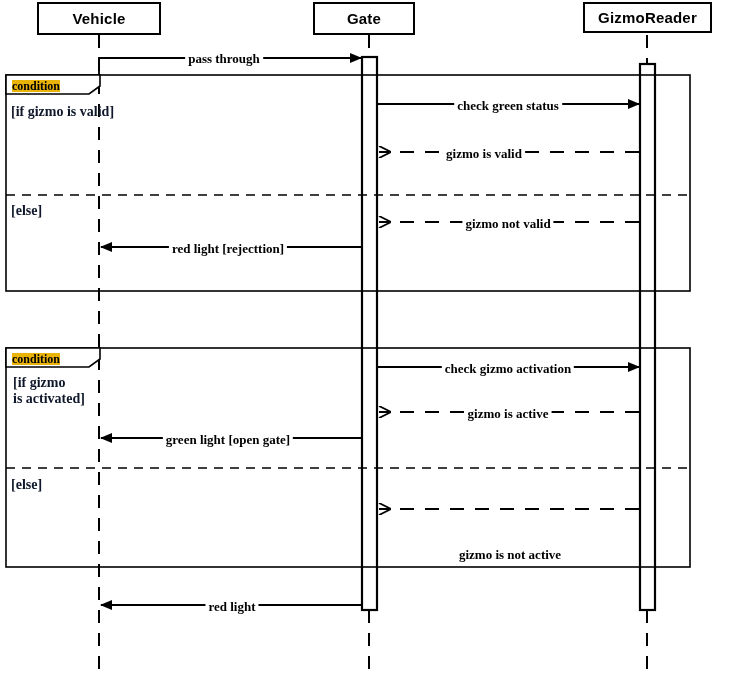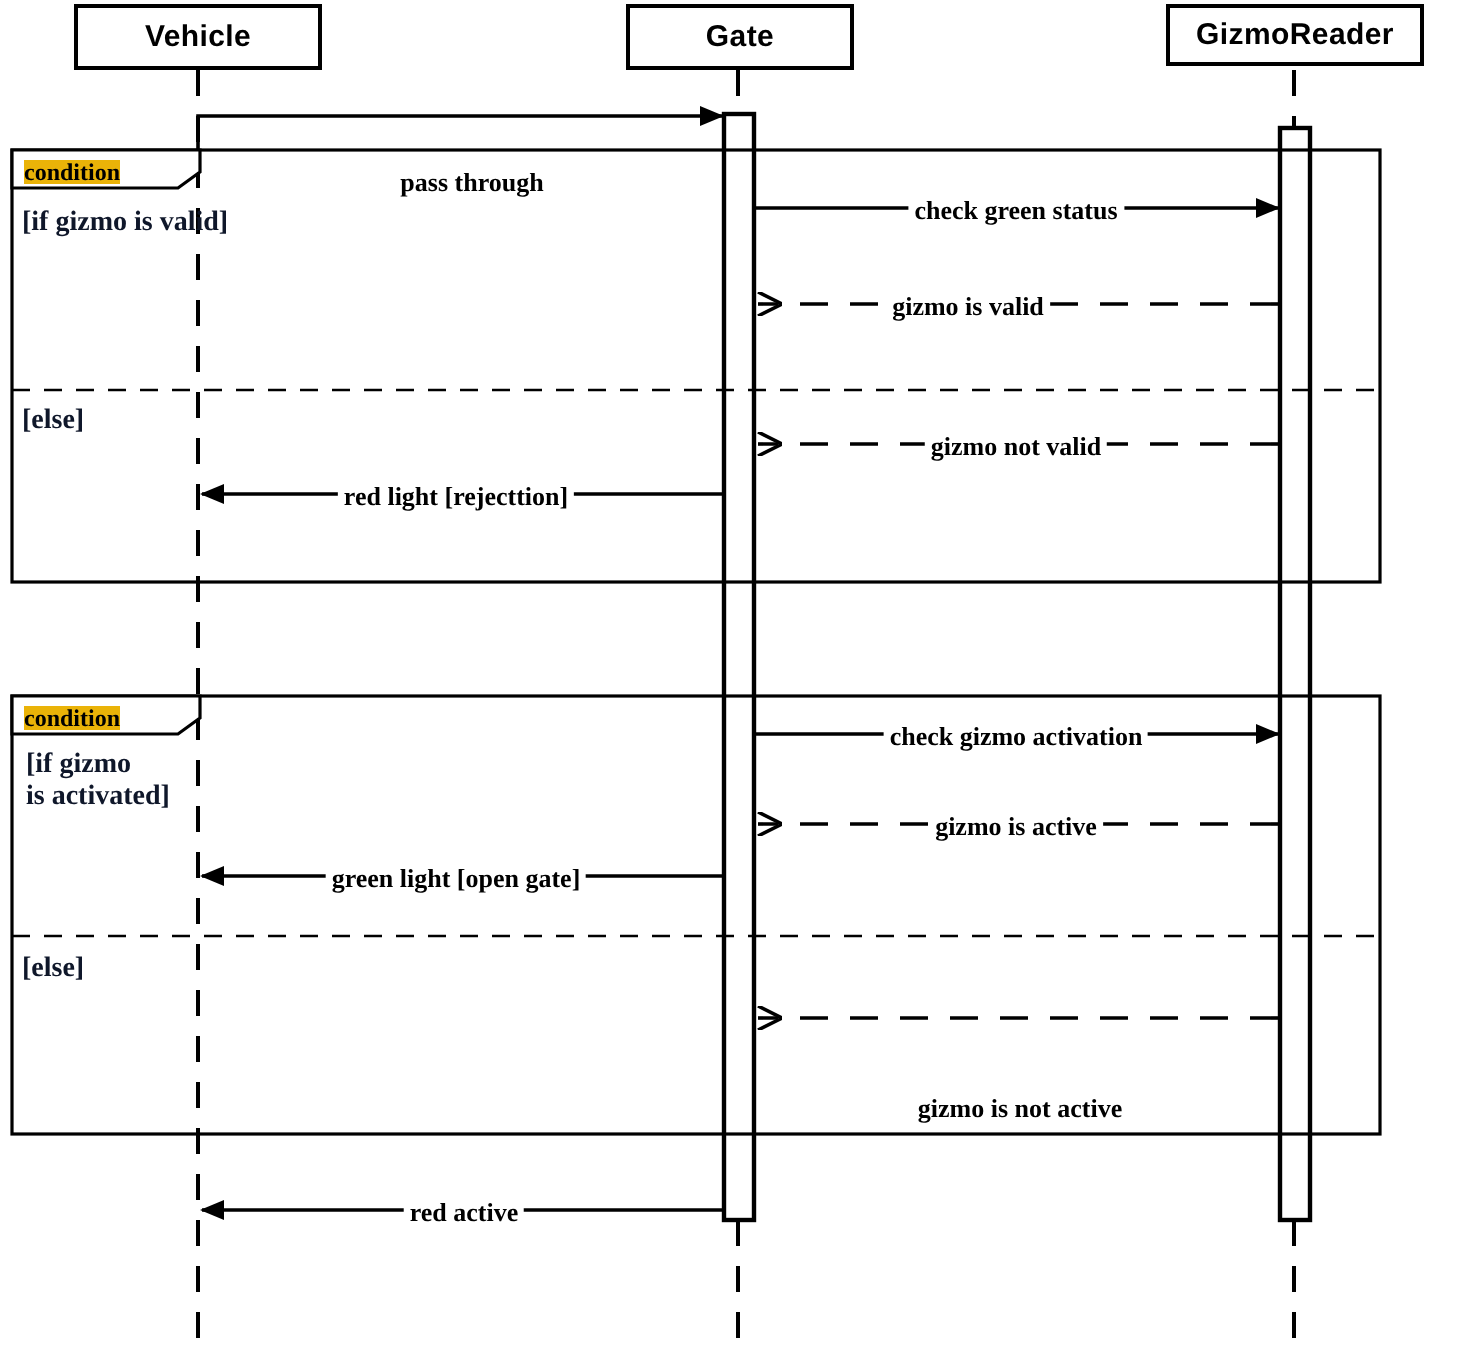--- a/index.html
+++ b/index.html
@@ -132,50 +132,50 @@
       <line x1="639" y1="509" x2="379" y2="509" stroke-width="1.8" stroke-dasharray="14,11" marker-end="url(#arrow-open-l)"></line>
 
       <line x1="361" y1="605" x2="101" y2="605" stroke-width="1.8" marker-end="url(#arrow-solid-l)"></line>
     </g>
   </svg>
 
   <div class="actor-box" style="left:37px; top:2px; width:124px; height:33px;">
     <span class="actor-label">Vehicle</span>
   </div>
 
-  <div class="actor-box" style="left:313px; top:2px; width:114px; height:33px;">
+  <div class="actor-box" style="left:313px; top:2px; width:102px; height:33px;">
     <span class="actor-label">Gate</span>
   </div>
 
   <div class="actor-box" style="left:583px; top:2px; width:129px; height:31px;">
     <span class="actor-label">GizmoReader</span>
   </div>
 
   <div class="frag-tag" style="left:12px; top:80px;">condition</div>
   <div class="guard-label" style="left:11px; top:104px;">[if gizmo is valid]</div>
   <div class="guard-label" style="left:11px; top:203px;">[else]</div>
 
   <div class="frag-tag" style="left:12px; top:353px;">condition</div>
   <div class="guard-label" style="left:13px; top:375px;">[if gizmo
 is activated]</div>
   <div class="guard-label" style="left:11px; top:477px;">[else]</div>
 
-  <div class="msg-label" style="left:236px; top:58px;margin-top:33px;">pass through</div>
+  <div class="msg-label" style="left:224px; top:58px;">pass through</div>
 
   <div class="msg-label" style="left:508px; top:105px;">check green status</div>
 
   <div class="msg-label" style="left:484px; top:153px;font-family:Liberation Serif, serif;">gizmo is valid</div>
 
   <div class="msg-label" style="left:508px; top:223px;">gizmo not valid</div>
 
   <div class="msg-label" style="left:228px; top:248px;">red light [rejecttion]</div>
 
   <div class="msg-label" style="left:508px; top:368px;">check gizmo activation</div>
 
   <div class="msg-label" style="left:508px; top:413px;">gizmo is active</div>
 
   <div class="msg-label" style="left:228px; top:439px;">green light [open gate]</div>
 
   <div class="msg-label" style="left:510px; top:510px;margin-top:44px;">gizmo is not active</div>
 
-  <div class="msg-label" style="left:232px; top:606px;">red active</div>
+  <div class="msg-label" style="left:232px; top:606px;">red light</div>
 
 </div>
 
 </body></html>

